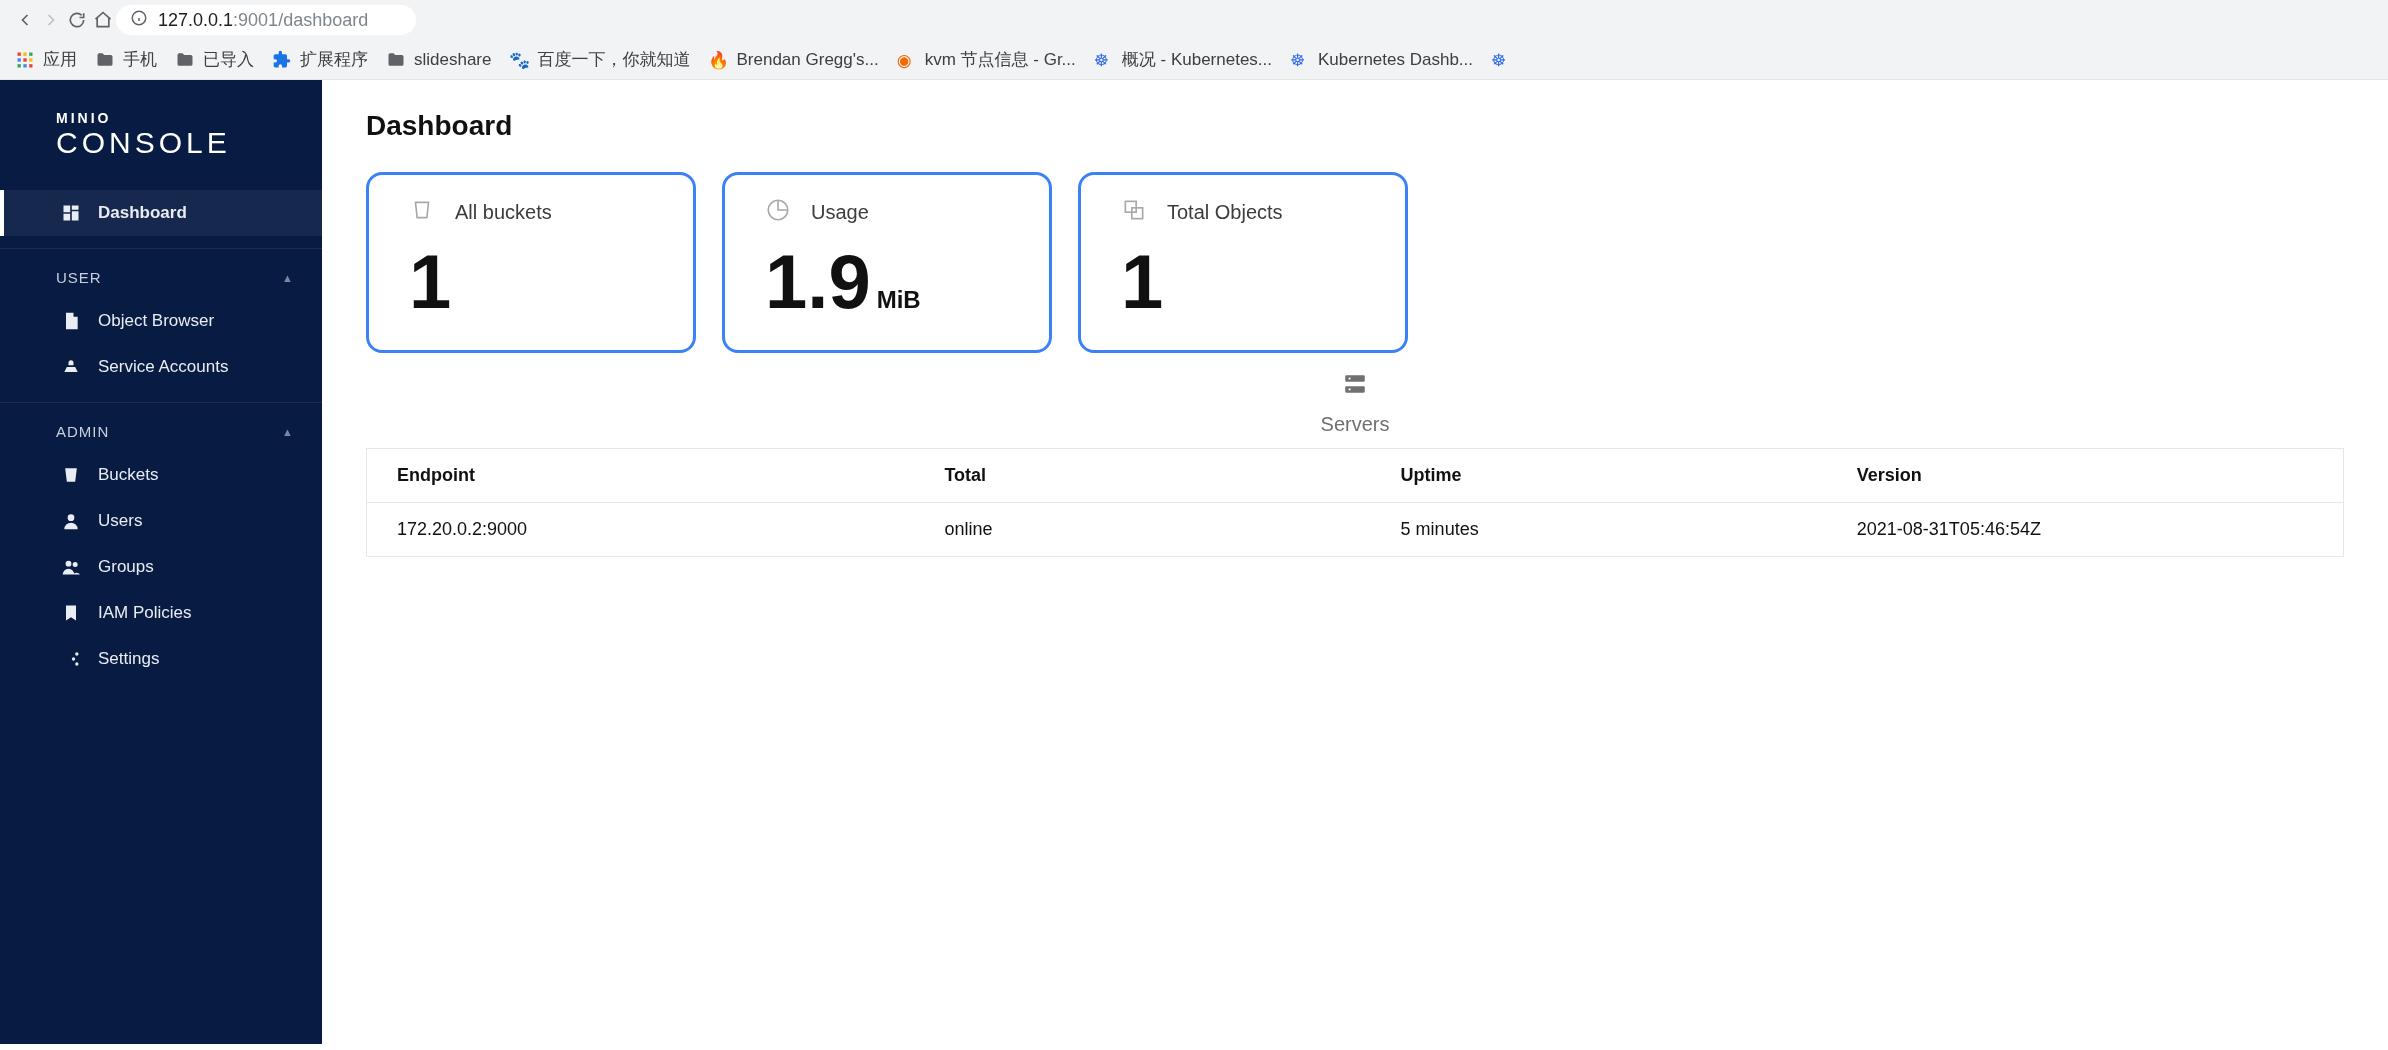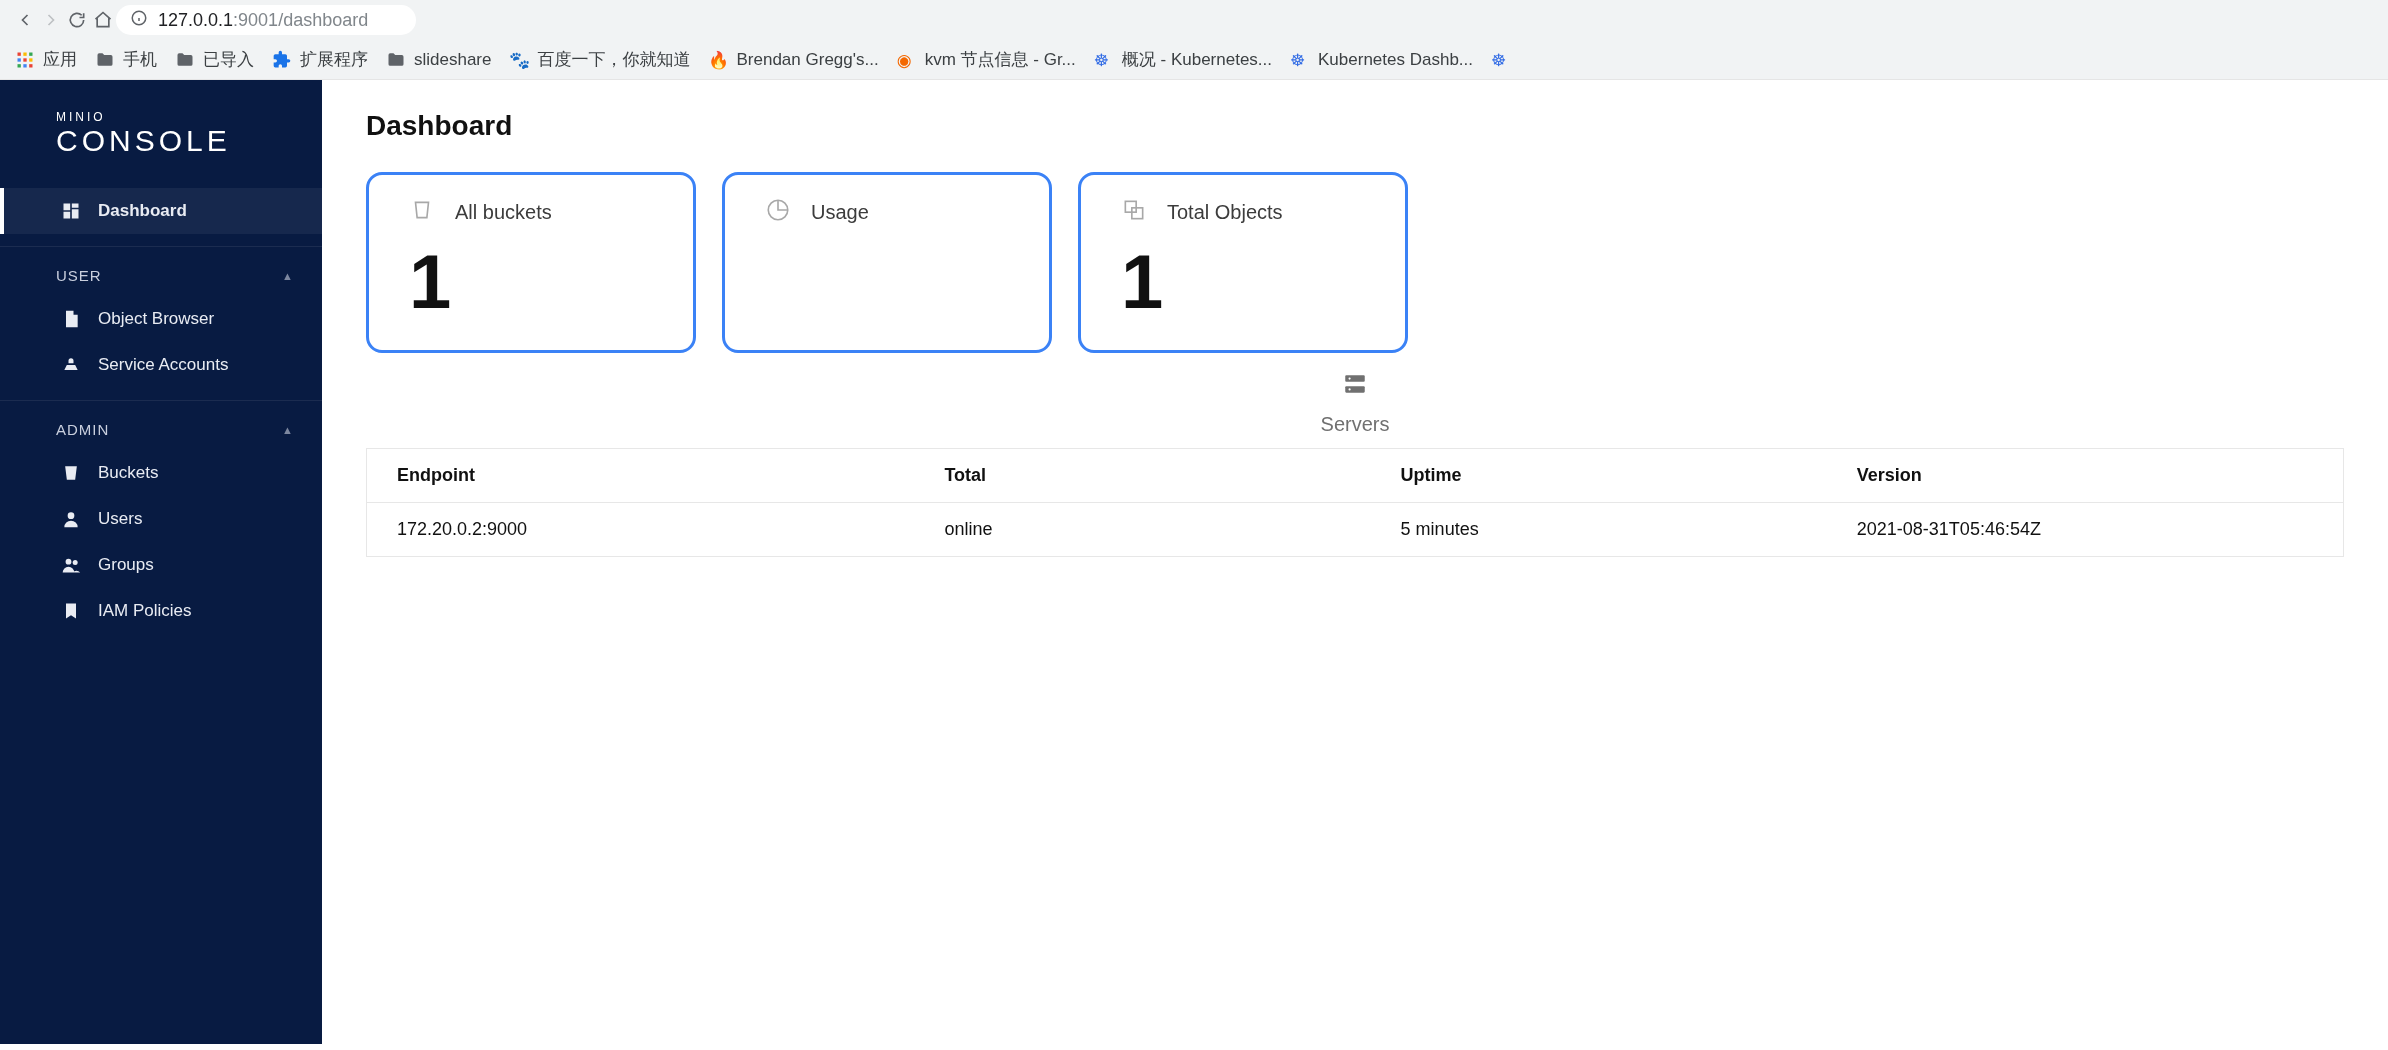--- a/index.html
+++ b/index.html
@@ -16,21 +16,21 @@
 .addr-url .dim { color: #80868b; }
 
 .bookmarks { display: flex; gap: 18px; padding: 8px 15px; font-size: 17px; color: #3c4043; }
 .bookmarks .bm { display: flex; align-items: center; gap: 8px; white-space: nowrap; cursor: pointer; }
 .bookmarks .bm svg, .bookmarks .bm .ico { width: 20px; height: 20px; }
 
 
 .app { display: flex; height: calc(100vh - 86px); }
 .sidebar { width: 322px; background: #081b42; color: #fff; display: flex; flex-direction: column; padding-top: 20px; }
 .logo { padding: 10px 38px 30px 56px; }
-.logo .minio { font-size: 12px; letter-spacing: 3px; font-weight: 400; }
+.logo .minio { font-size: 14px; letter-spacing: 3px; font-weight: 700; }
 .logo .console { font-size: 30px; letter-spacing: 4px; font-weight: 400; }
 
 .nav-item { display: flex; align-items: center; gap: 16px; padding: 12px 20px 12px 56px; font-size: 17px; color: #e9ecf3; cursor: pointer; border-left: 4px solid transparent; }
 .nav-item.active { background: rgba(255,255,255,0.06); border-left-color: #fff; font-weight: 700; }
 .nav-item .icon { width: 22px; height: 22px; display: inline-flex; align-items: center; justify-content: center; flex-shrink: 0; }
 .nav-item .icon svg { width: 20px; height: 20px; fill: currentColor; }
 
 .section-hdr { display: flex; align-items: center; justify-content: space-between; padding: 20px 28px 12px 56px; font-size: 15px; letter-spacing: 1px; color: #c9cfde; border-top: 1px solid rgba(255,255,255,0.08); margin-top: 12px; }
 .section-hdr:first-of-type { margin-top: 8px; }
 .section-hdr .caret { font-size: 11px; opacity: 0.6; }
@@ -224,20 +224,31 @@
       <span>Groups</span>
     </div>
     <div class="nav-item">
       <span class="icon">
           <svg viewBox="0 0 24 24">
             <path d="M6 3h12v18l-6-4-6 4z"></path>
           </svg>
         </span>
       <span>IAM Policies</span>
     </div>
+    <div class="nav-item">
+      <span class="icon">
+          <svg viewBox="0 0 24 24">
+            <path d="M4 6h12M4 12h8M4 18h12"></path>
+            <circle cx="19" cy="6" r="2"></circle>
+            <circle cx="15" cy="12" r="2"></circle>
+            <circle cx="19" cy="18" r="2"></circle>
+          </svg>
+        </span>
+      <span>Settings</span>
+    </div>
   </aside>
 
   <main class="main">
     <h1 class="page-title">Dashboard</h1>
 
     <div class="cards">
       <div class="card">
         <div class="card-head">
           <span class="ico"><svg viewBox="0 0 24 24">
                 <path d="M6 5h12l-1.5 14h-9z"></path>
@@ -248,20 +259,24 @@
       </div>
 
       <div class="card">
         <div class="card-head">
           <span class="ico"><svg viewBox="0 0 24 24">
                 <circle cx="12" cy="12" r="9"></circle>
                 <path d="M12 3v9h9"></path>
               </svg></span>
           <span>Usage</span>
         </div>
+        <div class="card-val">
+          <span>1.9</span>
+          <span class="unit">MiB</span>
+        </div>
       </div>
 
       <div class="card">
         <div class="card-head">
           <span class="ico"><svg viewBox="0 0 24 24">
                 <rect x="4" y="4" width="10" height="10"></rect>
                 <rect x="10" y="10" width="10" height="10"></rect>
               </svg></span>
           <span>Total Objects</span>
         </div>

